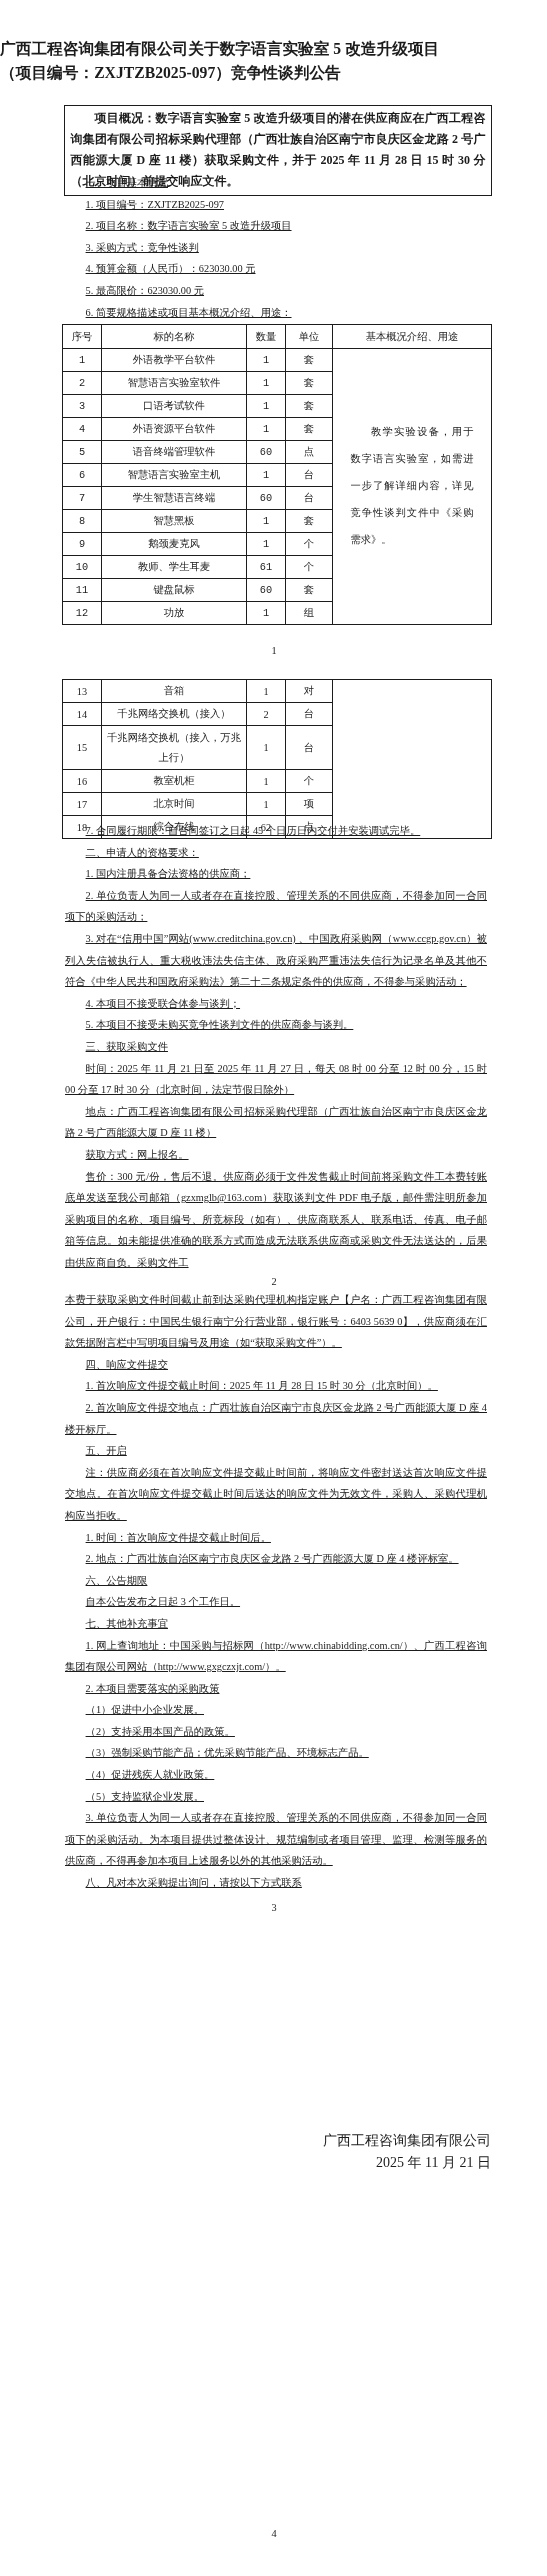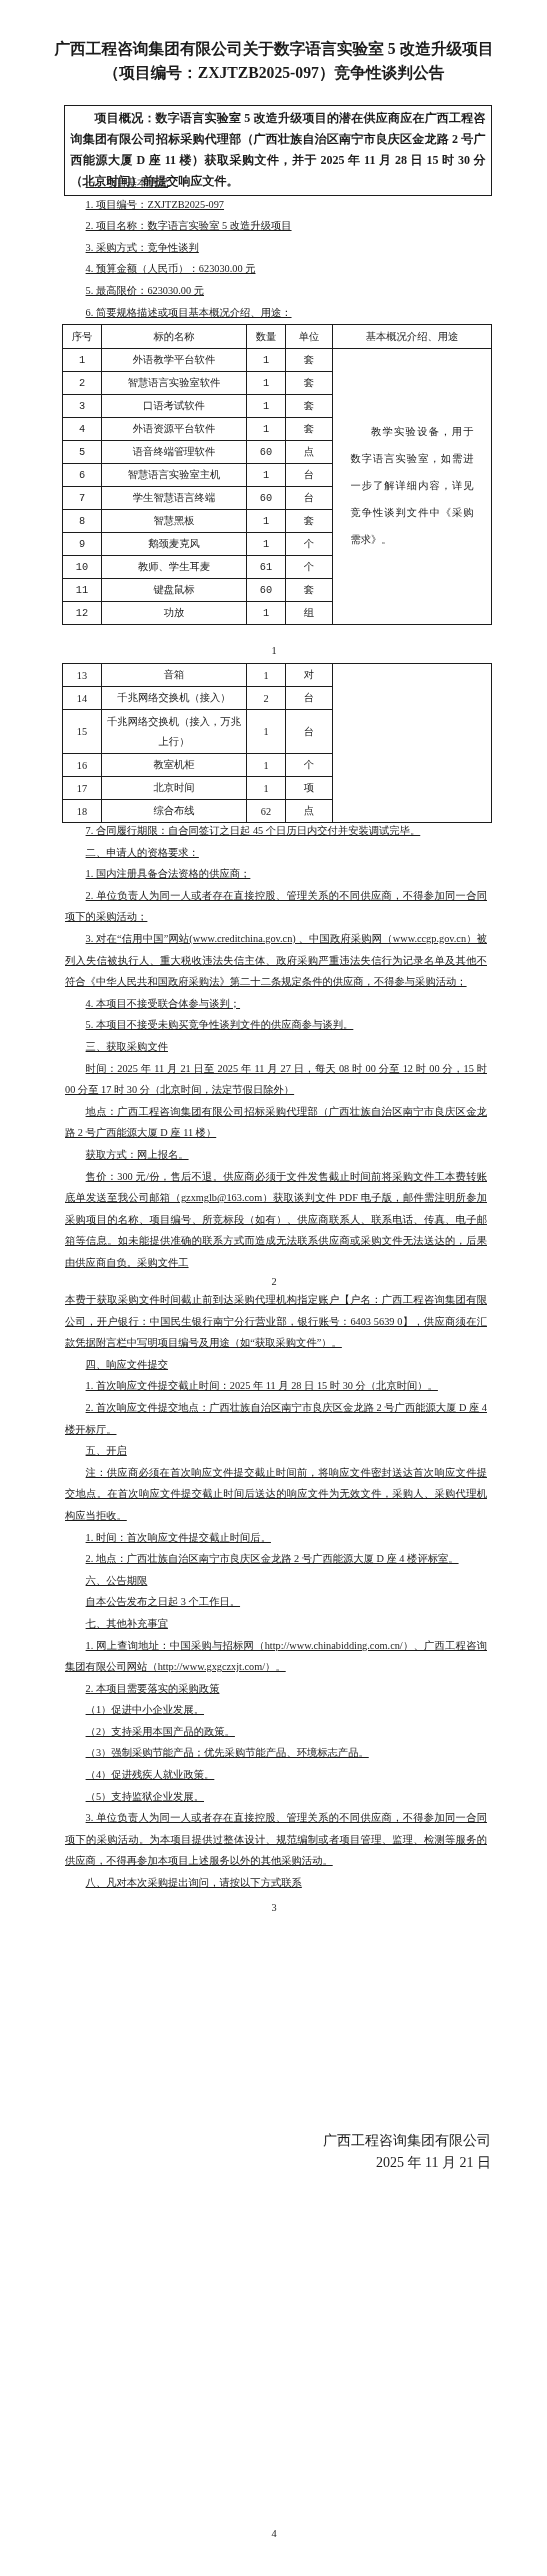--- a/index.html
+++ b/index.html
@@ -10,21 +10,21 @@
     background:#ffffff;
     color:#1c1c1c;
     font-family:"Liberation Serif","DejaVu Serif",serif;
     overflow:hidden;
   }
   .title{
     position:absolute;
     top:37px;
     left:0;
     width:548px;
-    text-align:center;
+    text-align:left;
     font-size:15.7px;
     font-weight:bold;
     line-height:24px;
   }
   .overview-box{
     position:absolute;
     top:105px;
     left:64px;
     width:428px;
     box-sizing:border-box;
@@ -66,21 +66,21 @@
   table.items{
     position:absolute;
     left:62px;
     width:429px;
     border-collapse:collapse;
     border:1.4px solid #1c1c1c;
     table-layout:fixed;
     font-size:10.3px;
   }
   #table1{top:324px;font-family:Liberation Mono, monospace;}
-  #table2{top:663px;border-radius:21px;}
+  #table2{top:679px;border-radius:21px;}
   table.items th, table.items td{
     border:0.7px solid #1c1c1c;
     text-align:center;
     vertical-align:middle;
     font-weight:normal;
     padding:0 1.4px;
     overflow:hidden;
   }
   #table1 th{height:23px;}
   #table1 td{height:22px;}

